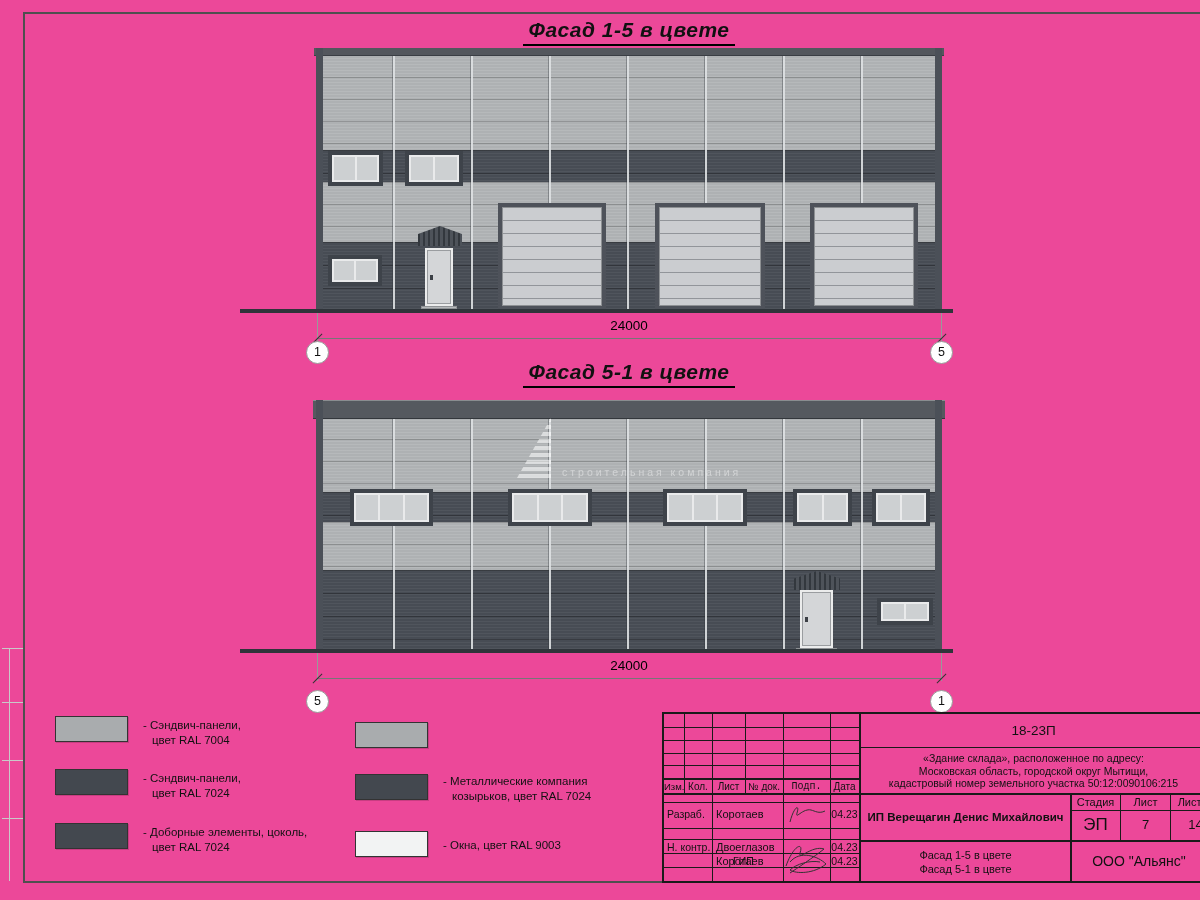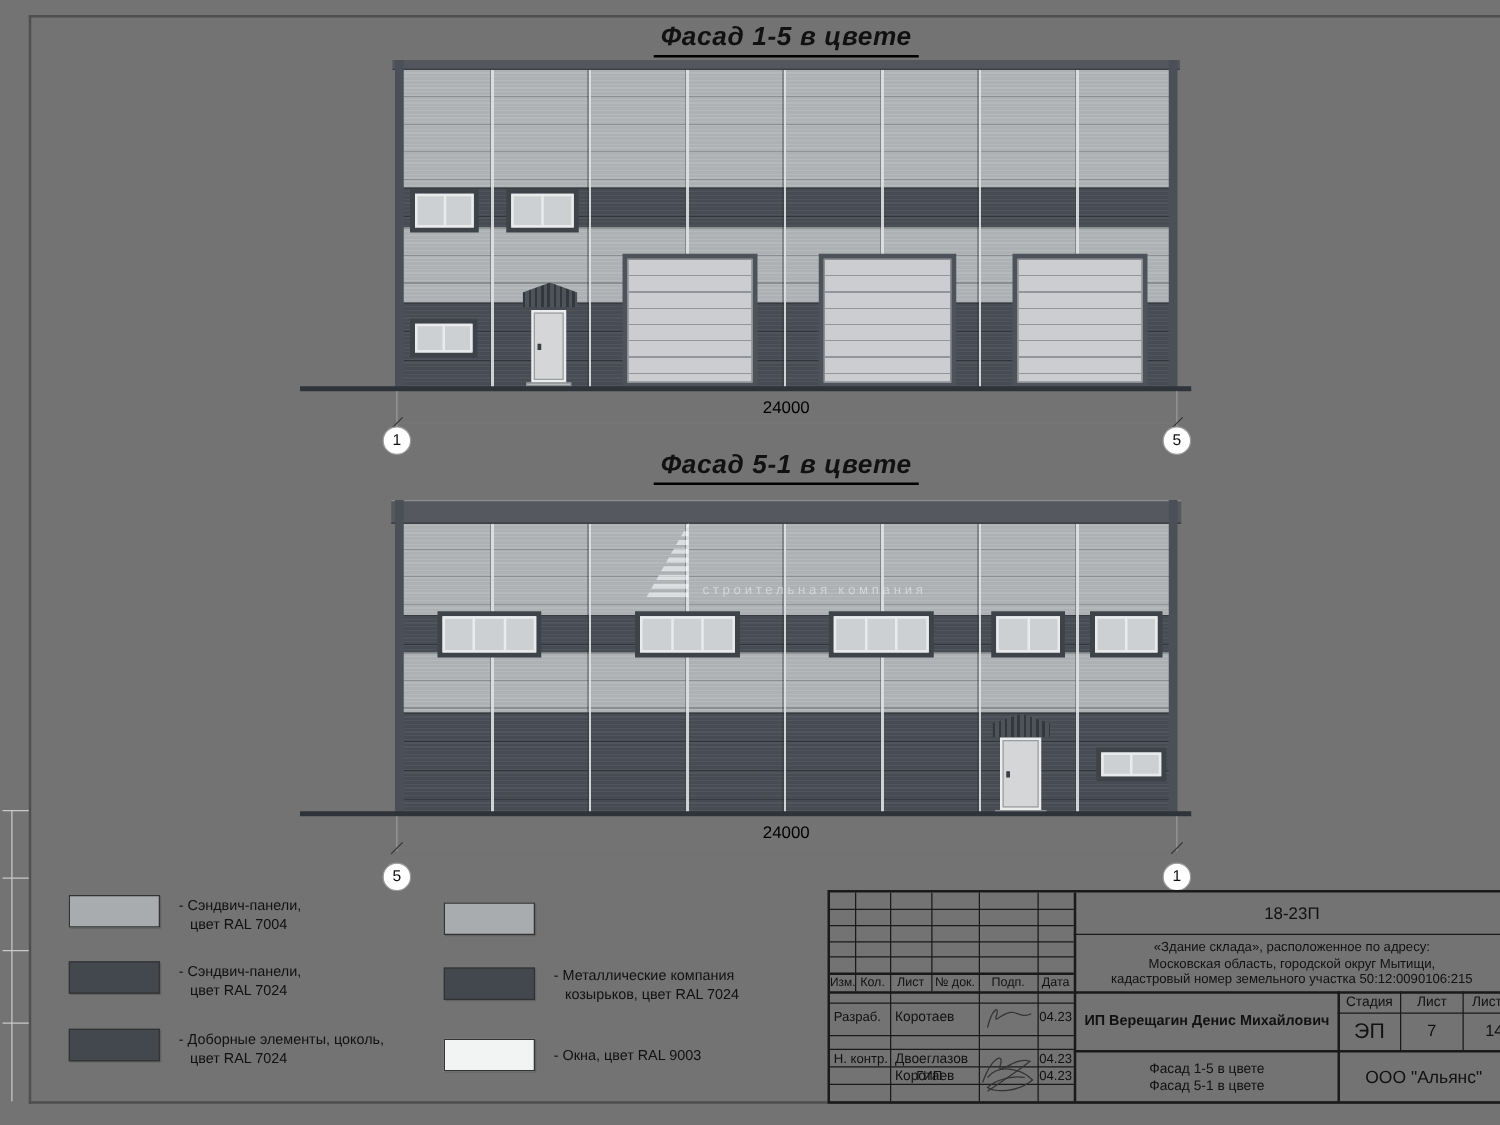--- a/index.html
+++ b/index.html
@@ -1,16 +1,16 @@
 <!DOCTYPE html>
 <html><head>
 <meta charset="utf-8">
 <style>
   html,body{margin:0;padding:0;background:#fff;}
-  .sheet{position:relative;width:1200px;height:900px;background:#737373;overflow:hidden;
+  .sheet{position:relative;width:1200px;height:900px;background:#ec4899;overflow:hidden;
          font-family:"Liberation Sans",sans-serif;color:#111;}
   
   .frame{position:absolute;background:#4f4f4f;}
   
   .ftitle{position:absolute;width:624px;left:317px;text-align:center;}
   .ftitle span{display:inline-block;font:italic bold 21px "Liberation Sans",sans-serif;
                border-bottom:2px solid #000;padding:0 6px 2px 6px;letter-spacing:.5px;}
   
   .facade{position:absolute;width:624px;}
   .z{position:absolute;left:0;right:0;}
@@ -284,21 +284,21 @@
 
     <div class="sl" style="left:195px;top:33px;width:347px;height:1px;"></div>
     <div class="sl" style="left:195px;top:79px;width:347px;height:2px;"></div>
     <div class="sl" style="left:406px;top:96px;width:136px;height:1px;"></div>
     <div class="sl" style="left:195px;top:126px;width:347px;height:2px;"></div>
 
     <div class="sc" style="left:0;top:66px;width:20px;height:13px;font-size:9.5px;text-align:center;line-height:13px;">Изм.</div>
     <div class="sc" style="left:20px;top:66px;width:28px;height:13px;font-size:10px;text-align:center;line-height:13px;">Кол.</div>
     <div class="sc" style="left:48px;top:66px;width:33px;height:13px;font-size:10px;text-align:center;line-height:13px;">Лист</div>
     <div class="sc" style="left:81px;top:66px;width:38px;height:13px;font-size:10px;text-align:center;line-height:13px;">№ док.</div>
-    <div class="sc" style="left:119px;top:66px;width:47px;height:13px;font-size:10px;text-align:center;line-height:13px;">Подп.</div>
+    <div class="sc" style="left:119px;top:66px;width:47px;height:13px;font-size:10px;text-align:center;line-height:13px;font-family:Liberation Mono, monospace;">Подп.</div>
     <div class="sc" style="left:166px;top:66px;width:29px;height:13px;font-size:10px;text-align:center;line-height:13px;">Дата</div>
 
     <div class="sc" style="left:3px;top:94px;width:45px;font-size:10.5px;">Разраб.</div>
     <div class="sc" style="left:52px;top:94px;width:66px;font-size:11px;">Коротаев</div>
     <div class="sc" style="left:166px;top:94px;width:29px;font-size:10.5px;text-align:center;">04.23</div>
     <div class="sc" style="left:3px;top:127px;width:46px;font-size:10.5px;">Н. контр.</div>
     <div class="sc" style="left:52px;top:127px;width:66px;font-size:11px;">Двоеглазов</div>
     <div class="sc" style="left:166px;top:127px;width:29px;font-size:10.5px;text-align:center;">04.23</div>
     <div class="sc" style="left:21px;top:141px;width:45px;font-size:10.5px;padding-left:48px;">ГИП</div>
     <div class="sc" style="left:52px;top:141px;width:66px;font-size:11px;">Коротаев</div>

